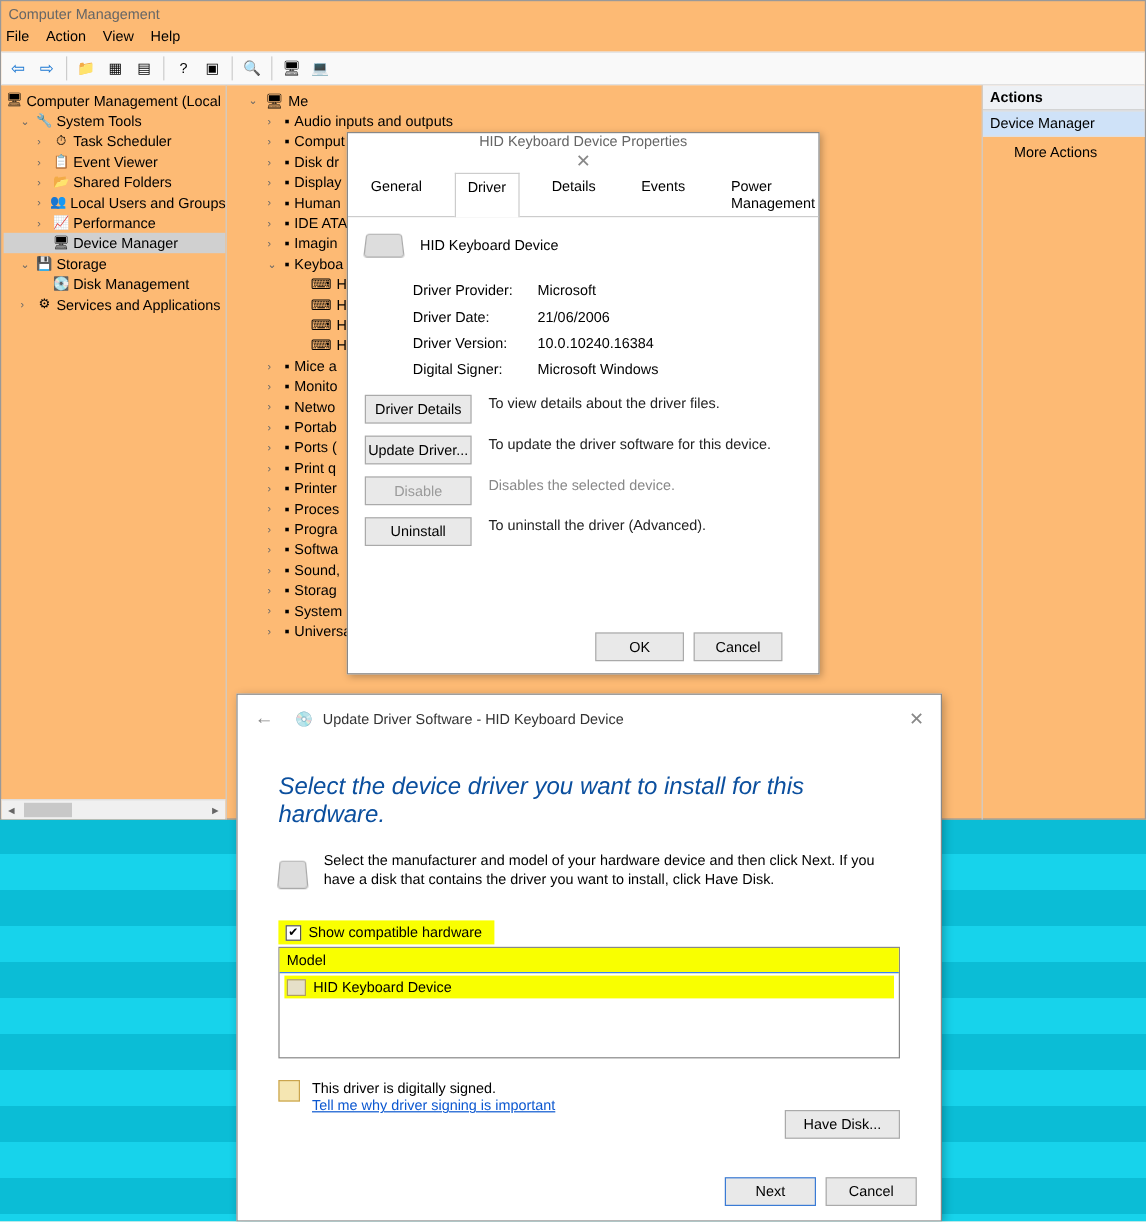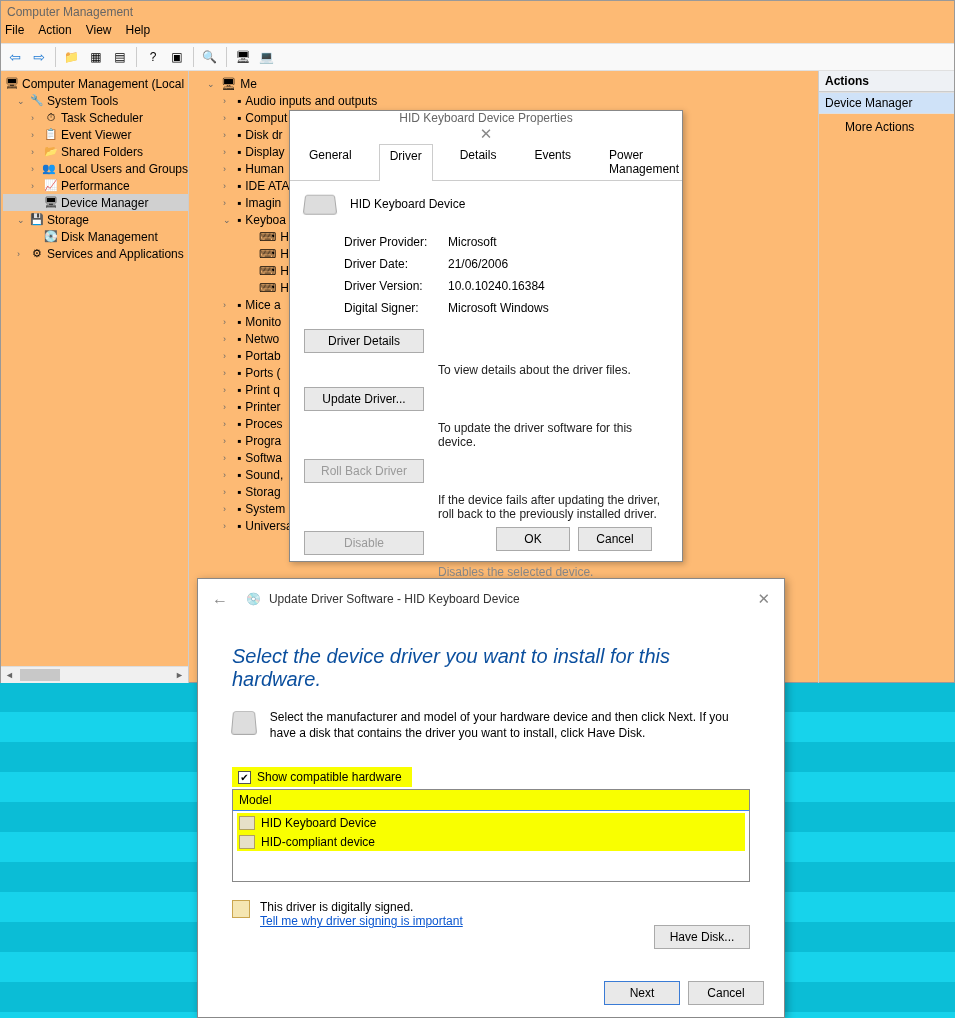--- a/index.html
+++ b/index.html
@@ -42,35 +42,35 @@
 .tabs { display:flex; gap:16px; border-bottom:1px solid #ccc; padding:0 8px; margin-top:2px;}
 .tab { padding:4px 10px; border:1px solid transparent; border-bottom:none; cursor:default;}
 .tab.active { border-color:#ccc; background:#fff; position:relative; top:1px;}
 .props-body { padding:12px 14px; }
 .kb-row { display:flex; align-items:center; gap:14px; margin-bottom:16px; }
 .kb-ico { width:32px; height:22px; background:#ddd; border:1px solid #aaa; border-radius:3px; transform:perspective(60px) rotateX(25deg); }
 .info-grid { margin-left:40px; }
 .info-row { display:flex; height:22px; align-items:center; }
 .info-row .lbl { width:104px; }
 .btn-row { display:flex; align-items:flex-start; gap:14px; margin-top:10px; }
-.winbtn { width:120px; height:24px; background:#e9e9e9; border:1px solid #aaa; font-size:12px; cursor:default; display:flex; align-items:center; justify-content:center; }
+.winbtn { width:89px; height:24px; background:#e9e9e9; border:1px solid #aaa; font-size:12px; cursor:default; display:flex; align-items:center; justify-content:center; }
 .winbtn.disabled { color:#9a9a9a; }
-.desc { font-size:12px; flex:1; color:#222;margin-top:34px; }
+.desc { font-size:12px; flex:1; color:#222; }
 .desc.disabled{color:#888;}
 .props-footer { position:absolute; bottom:10px; right:30px; display:flex; gap:8px; }
 .props-footer .winbtn{width:74px;}
 
 
 .wizard { position:absolute; left:197px; top:578px; width:588px; height:440px; background:#fff; border:1px solid #888; box-shadow:2px 2px 8px rgba(0,0,0,0.3); font-size:12px; }
 .wiz-top { height:40px; display:flex; align-items:center; justify-content:space-between; padding:0 14px; }
 .wiz-back { color:#888; font-size:16px; margin-right:10px; }
 .wiz-title { color:#333; flex:1; }
 .wiz-body { padding:6px 34px; }
 .wiz-head { color:#0b4f9e; font-size:20px; margin:20px 0 18px;font-style:italic; }
-.wiz-instr { display:flex; gap:14px; margin-bottom:26px; }
+.wiz-instr { display:flex; gap:14px; margin-bottom:26px;align-items:flex-end; }
 .hl { background:#f9ff00; }
 .chk-row { display:flex; align-items:center; gap:6px; padding:2px 4px; }
 .chk { width:13px; height:13px; border:1px solid #555; display:inline-flex; align-items:center; justify-content:center; font-size:10px; background:#fff; }
 .model-box { border:1px solid #888; margin-top:2px; }
 .model-hdr { padding:3px 6px; border-bottom:1px solid #3b82f6; }
 .model-list { padding:2px 4px 10px; min-height:70px; }
 .model-item { display:flex; align-items:center; gap:6px; height:19px; padding:0 2px; }
 .model-item .mico { width:16px; height:14px; background:#e6e0c8; border:1px solid #b0a060; display:inline-block; }
 .sig-row { display:flex; align-items:flex-start; gap:10px; margin-top:18px; }
 .sig-ico { width:18px; height:18px; background:#f5e6b2; border:1px solid #caa54e; display:inline-block; }
@@ -363,24 +363,20 @@
     </div>
     <div class="btn-row">
           <div class="winbtn">Driver Details</div>
           <div class="desc">To view details about the driver files.</div>
         </div>
     <div class="btn-row">
           <div class="winbtn">Update Driver...</div>
           <div class="desc">To update the driver software for this device.</div>
         </div>
     <div class="btn-row">
-          <div class="winbtn disabled">Roll Back Driver</div>
-          <div class="desc">If the device fails after updating the driver, roll back to the previously installed driver.</div>
-        </div>
-    <div class="btn-row">
           <div class="winbtn disabled">Disable</div>
           <div class="desc disabled">Disables the selected device.</div>
         </div>
     <div class="btn-row">
           <div class="winbtn">Uninstall</div>
           <div class="desc">To uninstall the driver (Advanced).</div>
         </div>
   </div>
   <div class="props-footer">
     <div class="winbtn">OK</div>
@@ -409,24 +405,20 @@
         <span>Show compatible hardware</span>
       </div>
     </div>
     <div class="model-box">
       <div class="model-hdr hl">Model</div>
       <div class="model-list" id="model-list">
             <div class="model-item hl">
               <span class="mico"></span>
               <span>HID Keyboard Device</span>
             </div>
-            <div class="model-item hl">
-              <span class="mico"></span>
-              <span>HID-compliant device</span>
-            </div>
           </div>
     </div>
     <div class="sig-row">
       <span class="sig-ico"></span>
       <div>
         <div>This driver is digitally signed.</div>
         <div class="link">Tell me why driver signing is important</div>
       </div>
     </div>
   </div>

